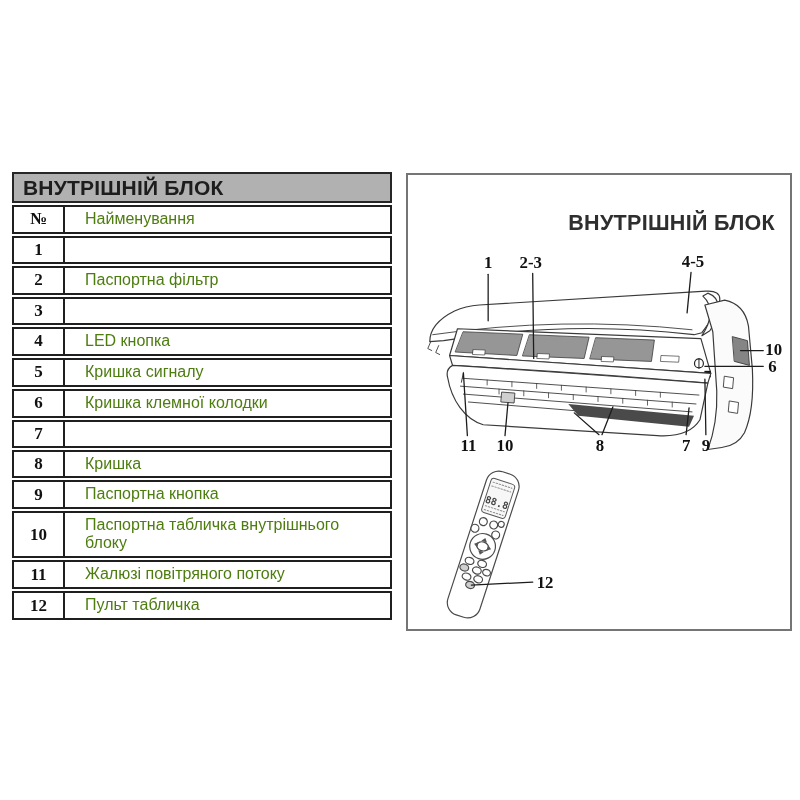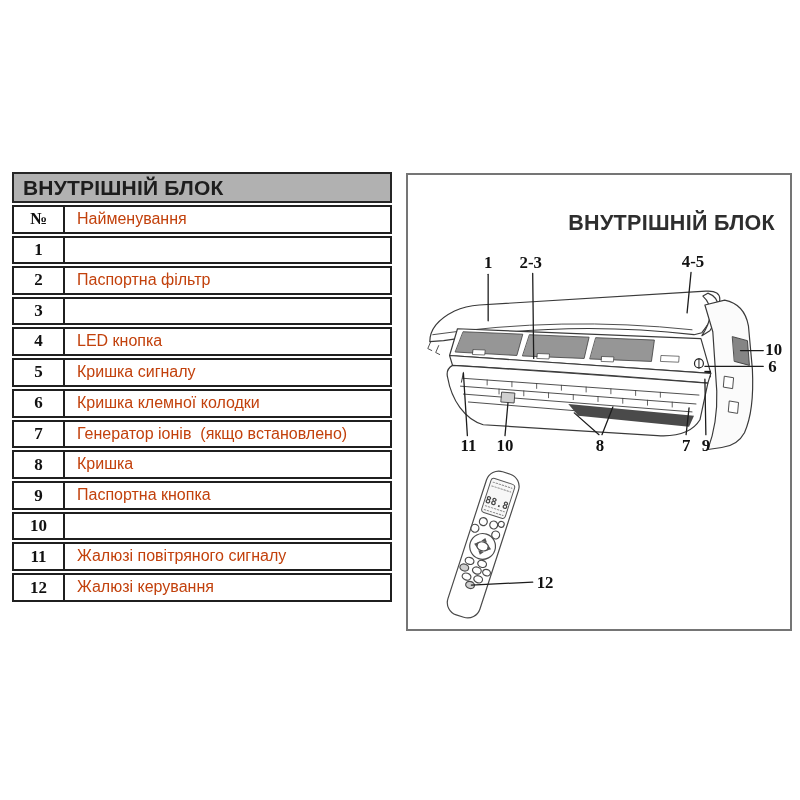--- a/index.html
+++ b/index.html
@@ -10,22 +10,22 @@
   
   .parts-table{position:absolute;left:12px;top:172px;width:380px;}
   .tbl-header{background:#b1b1b1;border:2px solid #262626;height:27px;
       display:flex;align-items:center;padding-left:9px;margin-bottom:2px;
       font-size:21px;font-weight:bold;color:#1d1d1d;letter-spacing:.2px;}
   .t-row{display:flex;border:2px solid #1f1f1f;margin-bottom:2px;background:#fff;}
   .t-num{flex:0 0 49px;width:49px;border-right:2px solid #1f1f1f;
       display:flex;align-items:center;justify-content:center;
       font-family:"Liberation Serif",serif;font-weight:bold;font-size:17px;
       color:#111;padding:2px 0;}
-  .t-name{flex:1;display:flex;align-items:center;padding:3px 8px 4px 12px;
-      font-size:16px;line-height:1.12;color:#c2410c;white-space:pre-wrap;}
+  .t-name{flex:1;display:flex;align-items:center;padding:3px 8px 4px 20px;
+      font-size:16px;line-height:1.12;color:#4d7c0f;white-space:pre-wrap;}
 
   
   .diagram-box{position:absolute;left:406px;top:173px;width:386px;height:458px;
       border:2px solid #757575;box-sizing:border-box;background:#fff;}
   .diagram-title{position:absolute;top:36px;right:15px;font-size:21.5px;
       font-weight:bold;color:#2e2e2e;letter-spacing:.3px;}
   svg.diagram{position:absolute;left:0;top:0;width:100%;height:100%;}
 
   .lbl{font-family:"Liberation Serif",serif;font-weight:bold;font-size:17px;fill:#111;}
   .lcd-digits{font-family:"DejaVu Sans Mono",monospace;font-weight:bold;font-size:10px;fill:#444;}
@@ -59,40 +59,41 @@
         <div class="t-row">
           <div class="t-num">5</div>
           <div class="t-name">Кришка сигналу</div>
         </div>
         <div class="t-row">
           <div class="t-num">6</div>
           <div class="t-name">Кришка клемної колодки</div>
         </div>
         <div class="t-row">
           <div class="t-num">7</div>
-          <div class="t-name">Генератор іонів  (якщо встановлено)</div>
         </div>
         <div class="t-row">
           <div class="t-num">8</div>
           <div class="t-name">Кришка</div>
         </div>
         <div class="t-row">
           <div class="t-num">9</div>
           <div class="t-name">Паспортна кнопка</div>
         </div>
         <div class="t-row">
           <div class="t-num">10</div>
+          <div class="t-name">Паспортна табличка внутрішнього
+блоку</div>
         </div>
         <div class="t-row">
           <div class="t-num">11</div>
-          <div class="t-name">Жалюзі повітряного сигналу</div>
+          <div class="t-name">Жалюзі повітряного потоку</div>
         </div>
         <div class="t-row">
           <div class="t-num">12</div>
-          <div class="t-name">Жалюзі керування</div>
+          <div class="t-name">Пульт табличка</div>
         </div>
       </div>
   </div>
 
   <div class="diagram-box">
     <div class="diagram-title">ВНУТРІШНІЙ БЛОК</div>
 
     <svg class="diagram" viewBox="0 0 386 458" fill="none" stroke="#3a3a3a" stroke-width="1.2" stroke-linejoin="round" stroke-linecap="round">
 
       <g>

